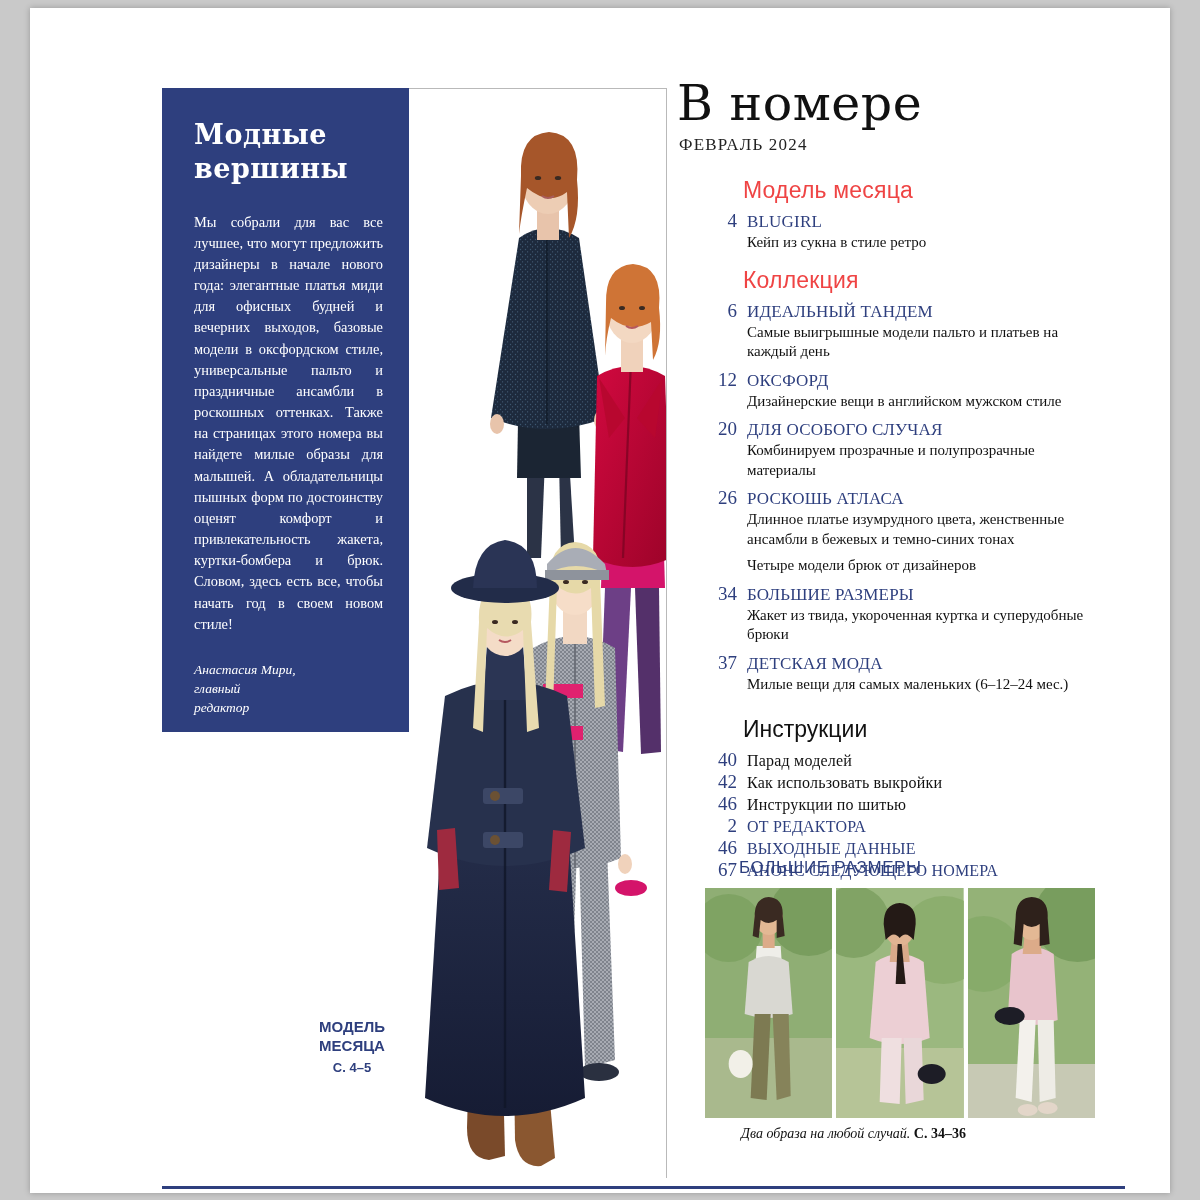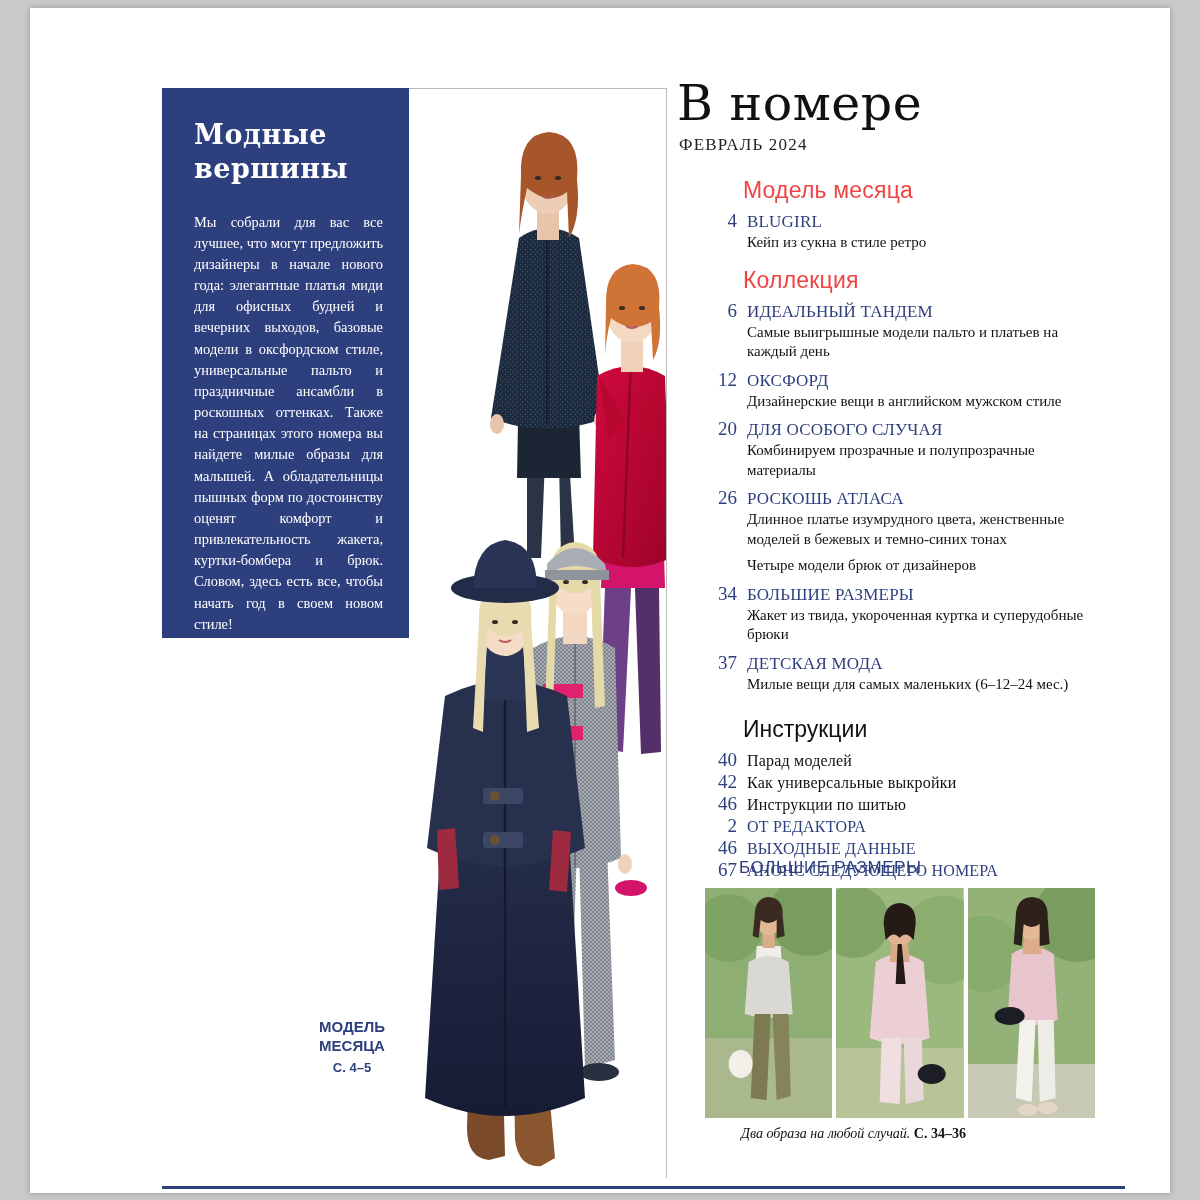--- a/index.html
+++ b/index.html
@@ -31,21 +31,21 @@
     top: 80px;
     width: 505px;
     height: 1090px;
     overflow: hidden;
   }
   .editor-box {
     position: absolute;
     left: 0px;
     top: 0px;
     width: 247px;
-    height: 550px;
+    height: 644px;
     background: #2e3f7e;
     color: #ffffff;
     box-sizing: border-box;
     padding: 30px 26px 27px 32px;
   }
   .editor-title {
     font-family: "DejaVu Serif", serif;
     font-weight: bold;
     font-size: 27px;
     line-height: 1.25;
@@ -416,21 +416,21 @@
       <div class="entry">
         <span class="pg">20</span>
         <span class="txt">ДЛЯ ОСОБОГО СЛУЧАЯ</span>
       </div>
       <div class="desc">Комбинируем прозрачные и полупрозрачные материалы</div>
 
       <div class="entry">
         <span class="pg">26</span>
         <span class="txt">РОСКОШЬ АТЛАСА</span>
       </div>
-      <div class="desc">Длинное платье изумрудного цвета, женственные моделей в бежевых и темно-синих тонах</div>
+      <div class="desc">Длинное платье изумрудного цвета, женственные ансамбли в бежевых и темно-синих тонах</div>
 
       <div class="desc">Четыре модели брюк от дизайнеров</div>
 
       <div class="entry">
         <span class="pg">34</span>
         <span class="txt">БОЛЬШИЕ РАЗМЕРЫ</span>
       </div>
       <div class="desc">Жакет из твида, укороченная куртка и супер­удобные брюки</div>
 
       <div class="entry">
@@ -442,21 +442,21 @@
 
     <div class="instr">
       <div class="instr-head">Инструкции</div>
 
       <div class="entry plain">
         <span class="pg">40</span>
         <span class="txt">Парад моделей</span>
       </div>
       <div class="entry plain">
         <span class="pg">42</span>
-        <span class="txt">Как универсальные выкройки</span>
+        <span class="txt">Как использовать выкройки</span>
       </div>
       <div class="entry plain">
         <span class="pg">46</span>
         <span class="txt">Инструкции по шитью</span>
       </div>
       <div class="entry">
         <span class="pg">2</span>
         <span class="txt">ОТ РЕДАКТОРА</span>
       </div>
       <div class="entry">

